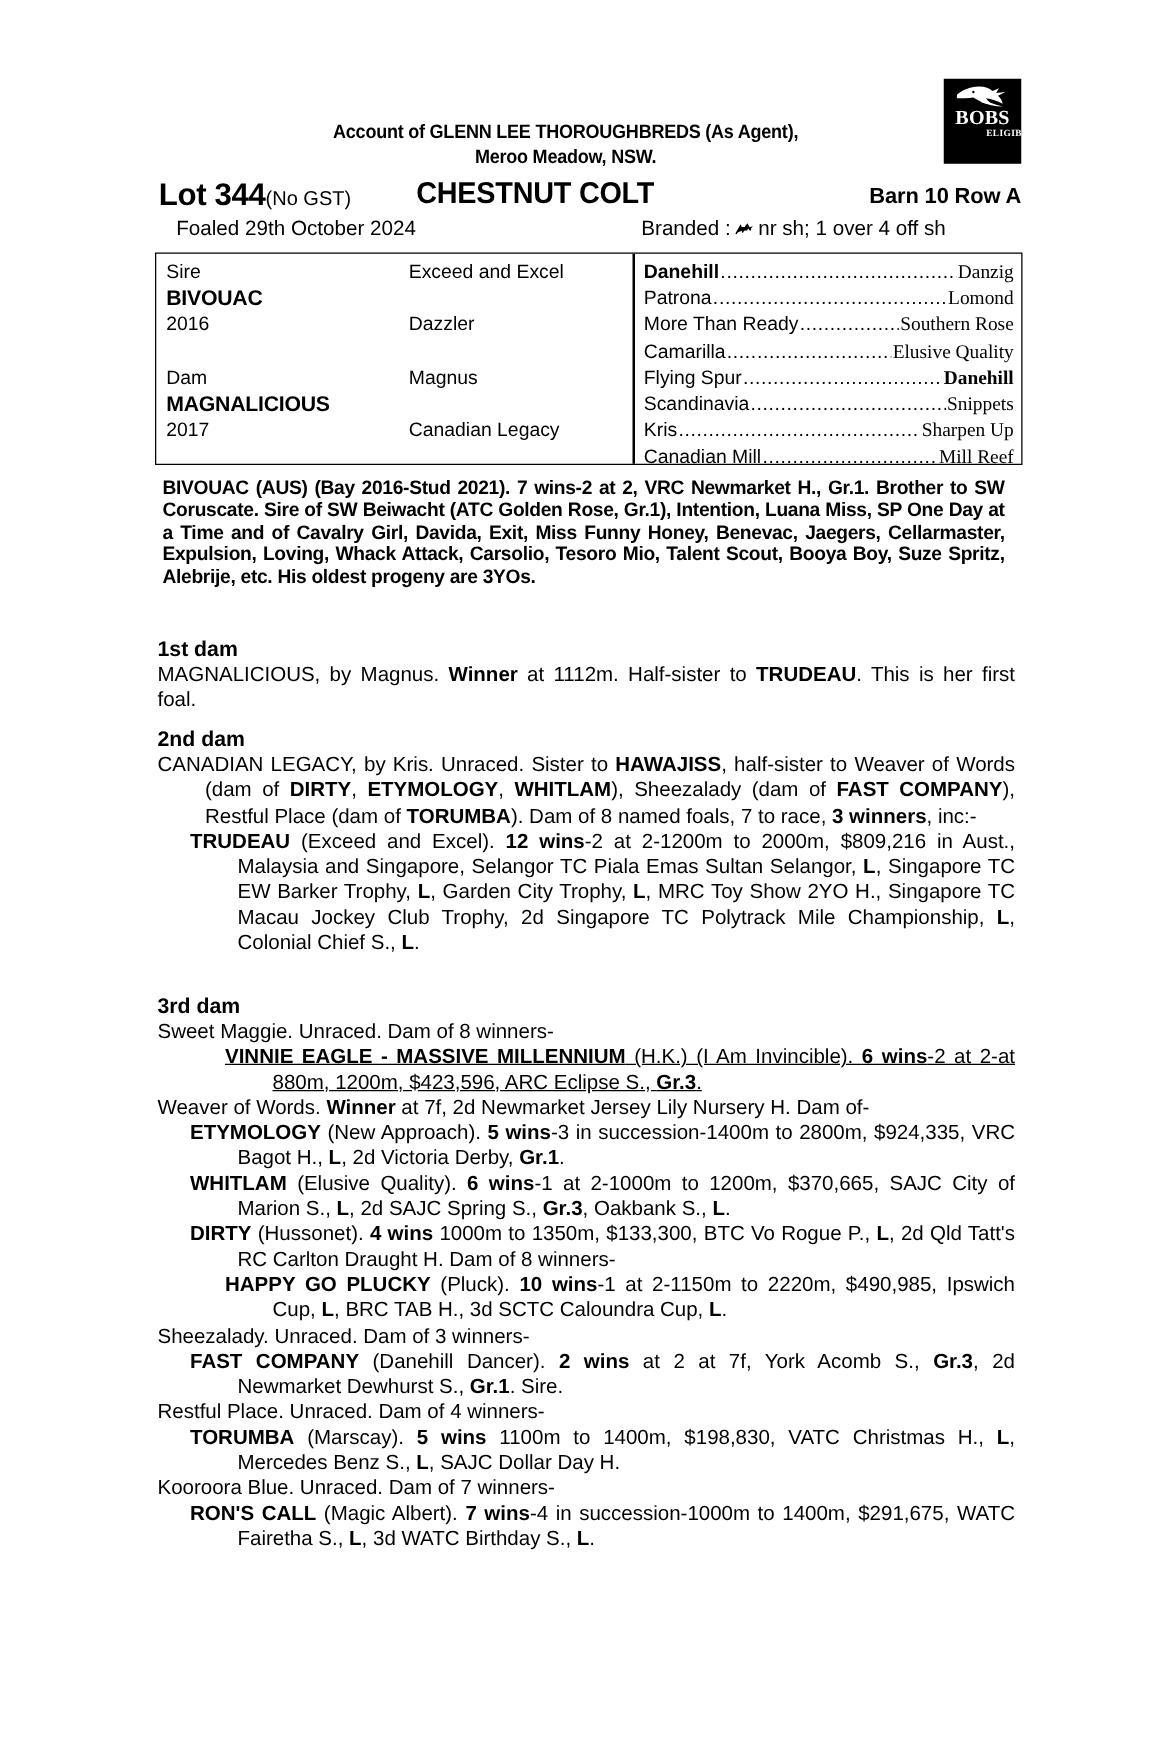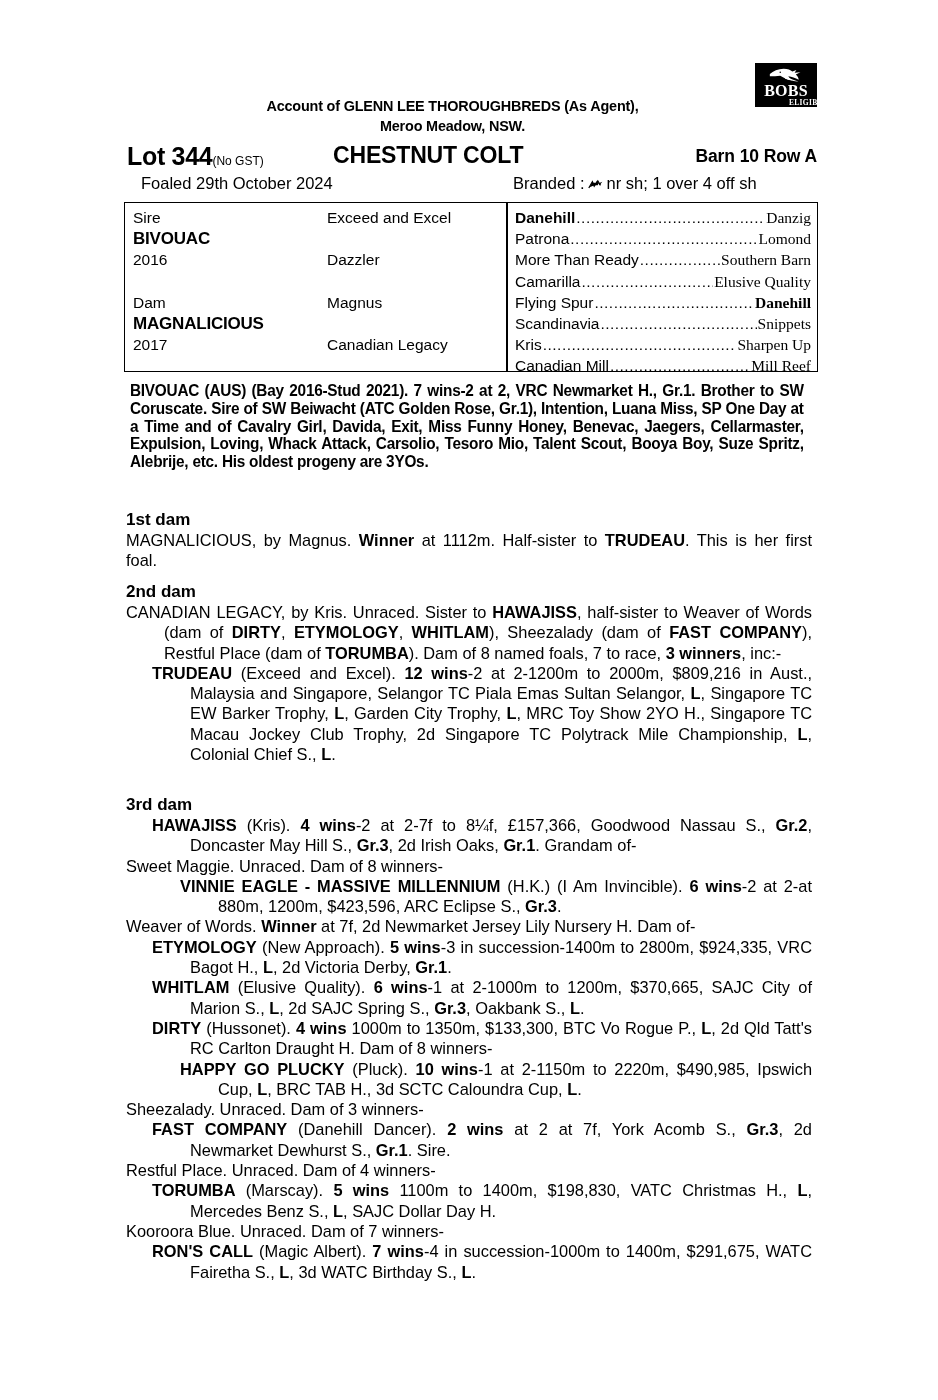--- a/index.html
+++ b/index.html
@@ -6,21 +6,21 @@
   body{
     width:938px;height:1400px;
     font-family:"Liberation Sans","DejaVu Sans",sans-serif;
     color:#000;
     -webkit-font-smoothing:antialiased;
   }
   .page{position:relative;width:938px;height:1400px;box-sizing:border-box;}
 
   
   .bobs-logo{
-    position:absolute;left:755px;top:63px;width:62px;height:44px;
+    position:absolute;left:755px;top:63px;width:62px;height:68px;
     background:#000;display:flex;flex-direction:column;align-items:center;
     justify-content:flex-start;padding-top:4px;box-sizing:border-box;
   }
   .bobs-horse{width:44px;height:19px;display:block;}
   .bobs-word{
     color:#fff;font-family:"Liberation Serif","DejaVu Serif",serif;
     font-weight:700;font-size:16px;line-height:15px;letter-spacing:.2px;margin-top:1px;
   }
   .bobs-sub{
     color:#fff;font-family:"Liberation Serif","DejaVu Serif",serif;
@@ -30,21 +30,21 @@
   
   .acct{
     position:absolute;left:0;top:96px;width:905px;text-align:center;
     font-weight:700;font-size:15.5px;line-height:19.5px;
     letter-spacing:-0.2px;transform:scaleX(.93);transform-origin:center top;
   }
   .lotline{
     position:absolute;left:127px;top:142px;width:690px;height:28px;
   }
   .lot-num{font-weight:700;font-size:25px;line-height:28px;letter-spacing:-0.3px;}
-  .lot-gst{font-weight:400;font-size:12px;line-height:28px;}
+  .lot-gst{font-weight:400;font-size:16px;line-height:28px;}
   .colour-sex{
     position:absolute;left:206px;top:-1px;font-weight:700;font-size:24px;
     line-height:28px;letter-spacing:-0.2px;transform:scaleX(.96);transform-origin:left top;
   }
   .barn{
     position:absolute;right:0;top:2px;font-weight:700;font-size:17.5px;line-height:24px;
     letter-spacing:-0.1px;
   }
   .foaled-row{
     position:absolute;left:127px;top:172px;width:690px;height:22px;font-size:16.5px;line-height:22px;
@@ -160,21 +160,21 @@
           <span class="gr">Danzig</span>
         </div>
         <div class="g-row">
           <span class="gl">Patrona</span>
           <span class="dots">..........................................................................................</span>
           <span class="gr">Lomond</span>
         </div>
         <div class="g-row">
           <span class="gl">More Than Ready</span>
           <span class="dots">..........................................................................................</span>
-          <span class="gr">Southern Barn</span>
+          <span class="gr">Southern Rose</span>
         </div>
         <div class="g-row">
           <span class="gl">Camarilla</span>
           <span class="dots">..........................................................................................</span>
           <span class="gr">Elusive Quality</span>
         </div>
         <div class="g-row">
           <span class="gl">Flying Spur</span>
           <span class="dots">..........................................................................................</span>
           <span class="gr bb">Danehill</span>
@@ -209,23 +209,22 @@
     <p id="d2lead" style="padding-left:38px;text-indent:-38px">CANADIAN LEGACY, by Kris. Unraced. Sister to <b>HAWAJISS</b>, half-sister to Weaver of Words (dam of <b>DIRTY</b>, <b>ETYMOLOGY</b>, <b>WHITLAM</b>), Sheezalady (dam of <b>FAST COMPANY</b>), Restful Place (dam of <b>TORUMBA</b>). Dam of 8 named foals, 7 to race, <b>3 winners</b>, inc:-</p>
     <div id="d2entries">
         <p style="padding-left: 64px; text-indent: -38px;"><b>TRUDEAU</b> (Exceed and Excel). <b>12 wins</b>-2 at 2-1200m to 2000m, $809,216 in Aust., Malaysia and Singapore, Selangor TC Piala Emas Sultan Selangor, <b>L</b>, Singapore TC EW Barker Trophy, <b>L</b>, Garden City Trophy, <b>L</b>, MRC Toy Show 2YO H., Singapore TC Macau Jockey Club Trophy, 2d Singapore TC Polytrack Mile Championship, <b>L</b>, Colonial Chief S., <b>L</b>.</p>
       </div>
   </div>
 
   <div class="sect-h" style="top:795px">3rd dam</div>
   <div class="blk" style="top:815px">
     <p id="d3lead" style="padding-left:38px;text-indent:-38px"></p>
     <div id="d3entries">
-        <p style="padding-left: 64px; text-indent: -38px;"><b>HAWAJISS</b> (Kris). <b>4 wins</b>-2 at 2-7f to 8¼f, £157,366, Goodwood Nassau S., <b>Gr.2</b>, Doncaster May Hill S., <b>Gr.3</b>, 2d Irish Oaks, <b>Gr.1</b>. Grandam of-</p>
         <p style="padding-left: 26px; text-indent: -26px;">Sweet Maggie. Unraced. Dam of 8 winners-</p>
-        <p style="padding-left: 92px; text-indent: -38px;"><b>VINNIE EAGLE - MASSIVE MILLENNIUM</b> (H.K.) (I Am Invincible). <b>6 wins</b>-2 at 2-at 880m, 1200m, $423,596, ARC Eclipse S., <b>Gr.3</b>.</p>
+        <p style="padding-left: 92px; text-indent: -38px; text-decoration: underline;"><b>VINNIE EAGLE - MASSIVE MILLENNIUM</b> (H.K.) (I Am Invincible). <b>6 wins</b>-2 at 2-at 880m, 1200m, $423,596, ARC Eclipse S., <b>Gr.3</b>.</p>
         <p style="padding-left: 26px; text-indent: -26px;">Weaver of Words. <b>Winner</b> at 7f, 2d Newmarket Jersey Lily Nursery H. Dam of-</p>
         <p style="padding-left: 64px; text-indent: -38px;"><b>ETYMOLOGY</b> (New Approach). <b>5 wins</b>-3 in succession-1400m to 2800m, $924,335, VRC Bagot H., <b>L</b>, 2d Victoria Derby, <b>Gr.1</b>.</p>
         <p style="padding-left: 64px; text-indent: -38px;"><b>WHITLAM</b> (Elusive Quality). <b>6 wins</b>-1 at 2-1000m to 1200m, $370,665, SAJC City of Marion S., <b>L</b>, 2d SAJC Spring S., <b>Gr.3</b>, Oakbank S., <b>L</b>.</p>
         <p style="padding-left: 64px; text-indent: -38px;"><b>DIRTY</b> (Hussonet). <b>4 wins</b> 1000m to 1350m, $133,300, BTC Vo Rogue P., <b>L</b>, 2d Qld Tatt's RC Carlton Draught H. Dam of 8 winners-</p>
         <p style="padding-left: 92px; text-indent: -38px;"><b>HAPPY GO PLUCKY</b> (Pluck). <b>10 wins</b>-1 at 2-1150m to 2220m, $490,985, Ipswich Cup, <b>L</b>, BRC TAB H., 3d SCTC Caloundra Cup, <b>L</b>.</p>
         <p style="padding-left: 26px; text-indent: -26px;">Sheezalady. Unraced. Dam of 3 winners-</p>
         <p style="padding-left: 64px; text-indent: -38px;"><b>FAST COMPANY</b> (Danehill Dancer). <b>2 wins</b> at 2 at 7f, York Acomb S., <b>Gr.3</b>, 2d Newmarket Dewhurst S., <b>Gr.1</b>. Sire.</p>
         <p style="padding-left: 26px; text-indent: -26px;">Restful Place. Unraced. Dam of 4 winners-</p>
         <p style="padding-left: 64px; text-indent: -38px;"><b>TORUMBA</b> (Marscay). <b>5 wins</b> 1100m to 1400m, $198,830, VATC Christmas H., <b>L</b>, Mercedes Benz S., <b>L</b>, SAJC Dollar Day H.</p>
         <p style="padding-left: 26px; text-indent: -26px;">Kooroora Blue. Unraced. Dam of 7 winners-</p>

